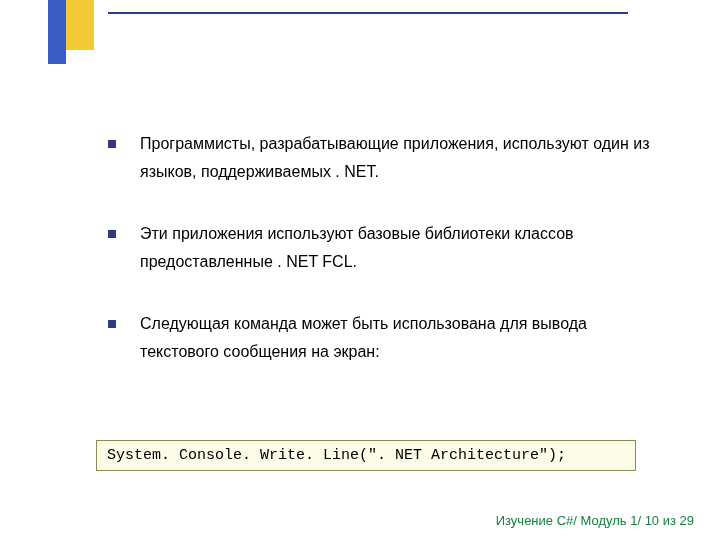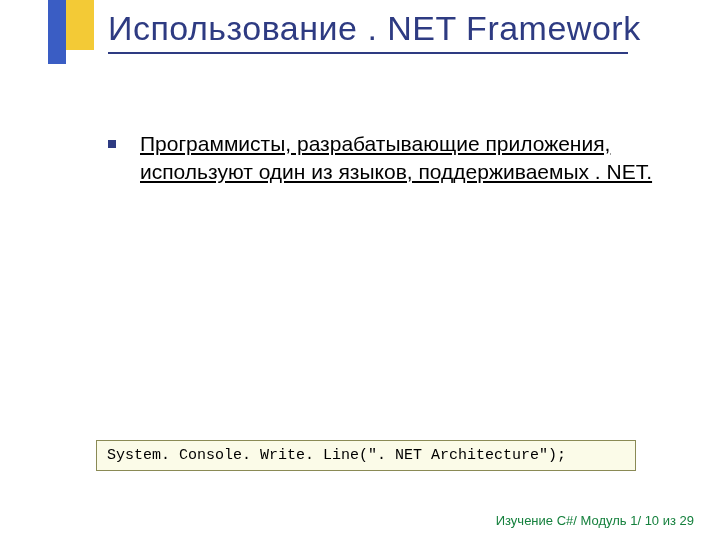--- a/index.html
+++ b/index.html
@@ -61,25 +61,24 @@
   }
   .item .sq {
     width: 8px;
     height: 8px;
     background: #2e3b82;
     margin-top: 10px;
     flex: 0 0 auto;
     margin-right: 24px;
   }
   .item .txt {
-    font-size: 21px;
+    font-size: 16px;
     line-height: 28px;
     color: #000;
     font-family: Verdana, Arial, sans-serif;
-    text-decoration: underline;
   }
   .codebox {
     position: absolute;
     left: 96px;
     top: 440px;
     width: 540px;
     border: 1px solid #8a8a55;
     background: #fbfbe8;
     padding: 6px 10px;
     font-family: "Courier New", monospace;
@@ -97,28 +96,35 @@
 </style>
 </head>
 <body>
 
 <div class="accent">
   <div class="yellow"></div>
   <div class="blue"></div>
 </div>
 
 <div class="title">
-  <span>Использование . NET Framework</span>
   <div class="under"></div>
 </div>
 
 <div class="bullets">
   <div class="item">
     <div class="sq"></div>
     <div class="txt">Программисты, разрабатывающие приложения, используют один из языков, поддерживаемых . NET.</div>
+  </div>
+  <div class="item">
+    <div class="sq"></div>
+    <div class="txt">Эти приложения используют базовые библиотеки классов предоставленные . NET FCL.</div>
+  </div>
+  <div class="item">
+    <div class="sq"></div>
+    <div class="txt">Следующая команда может быть использована для вывода текстового сообщения на экран:</div>
   </div>
 </div>
 
 <div class="codebox">
   <span>System. Console. Write. Line(". NET Architecture");</span>
 </div>
 
 <div class="footer">
   <span>Изучение C#/ Модуль 1/ 10 из 29</span>
 </div>

